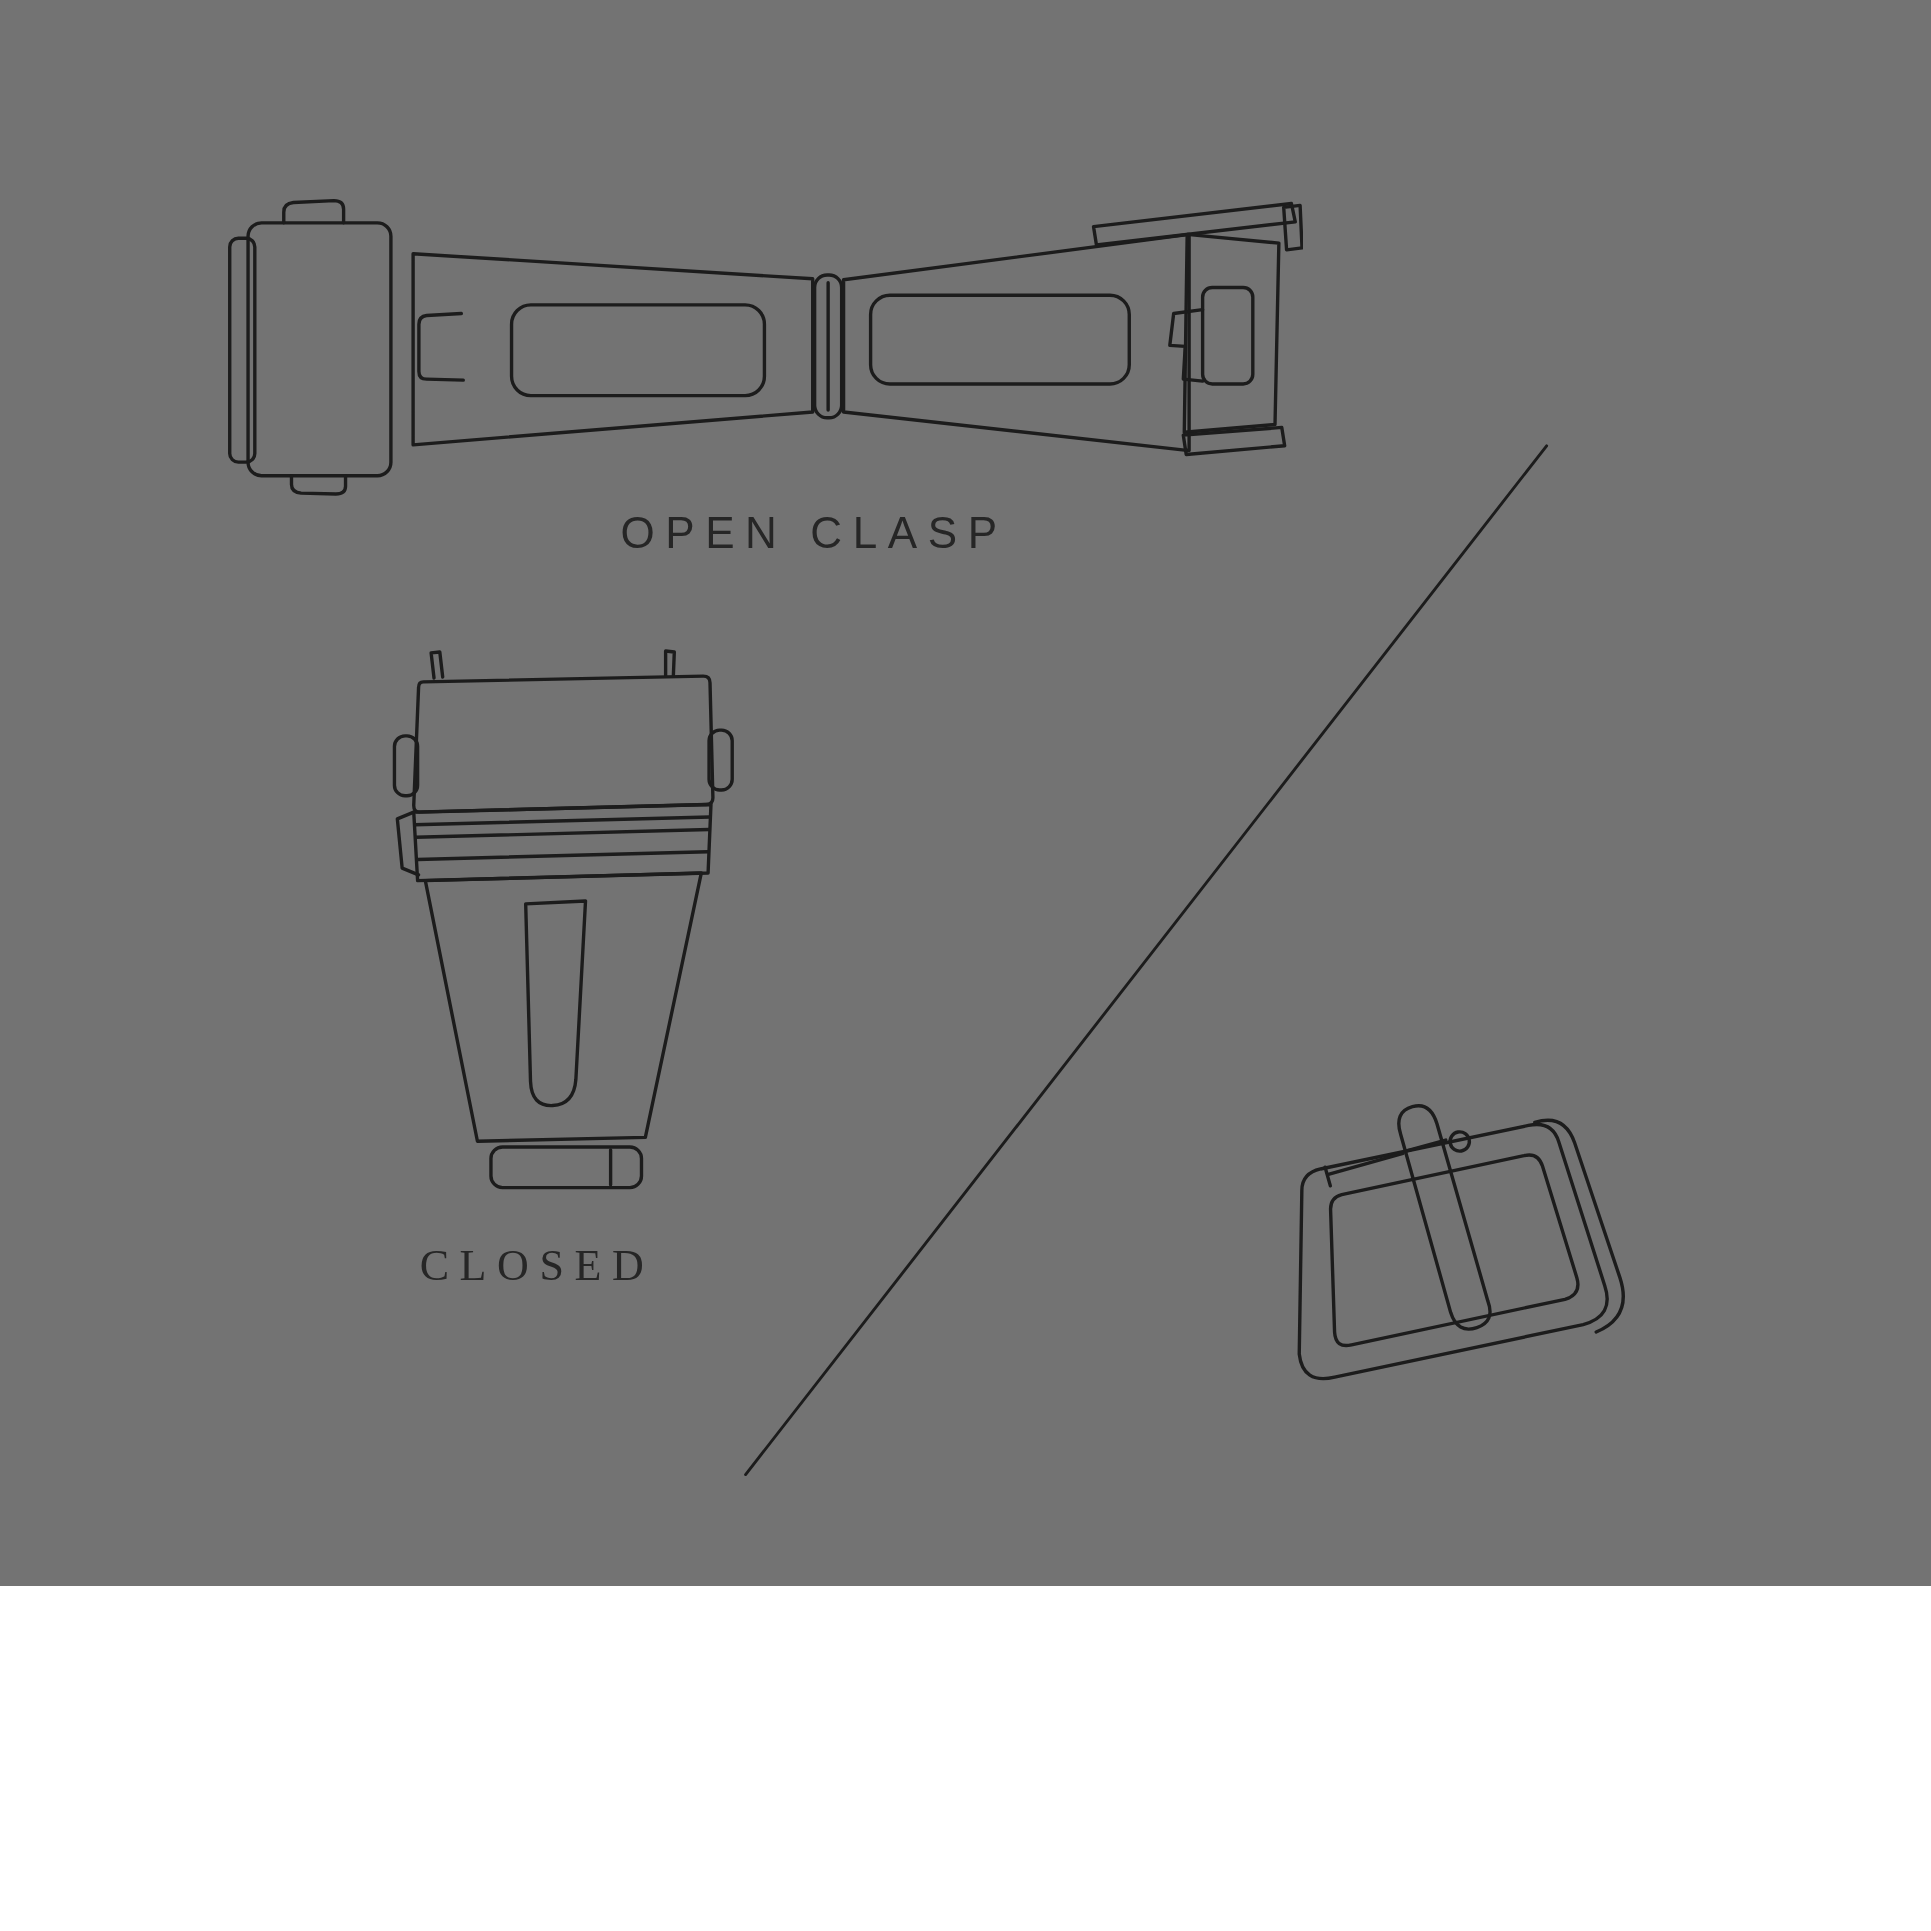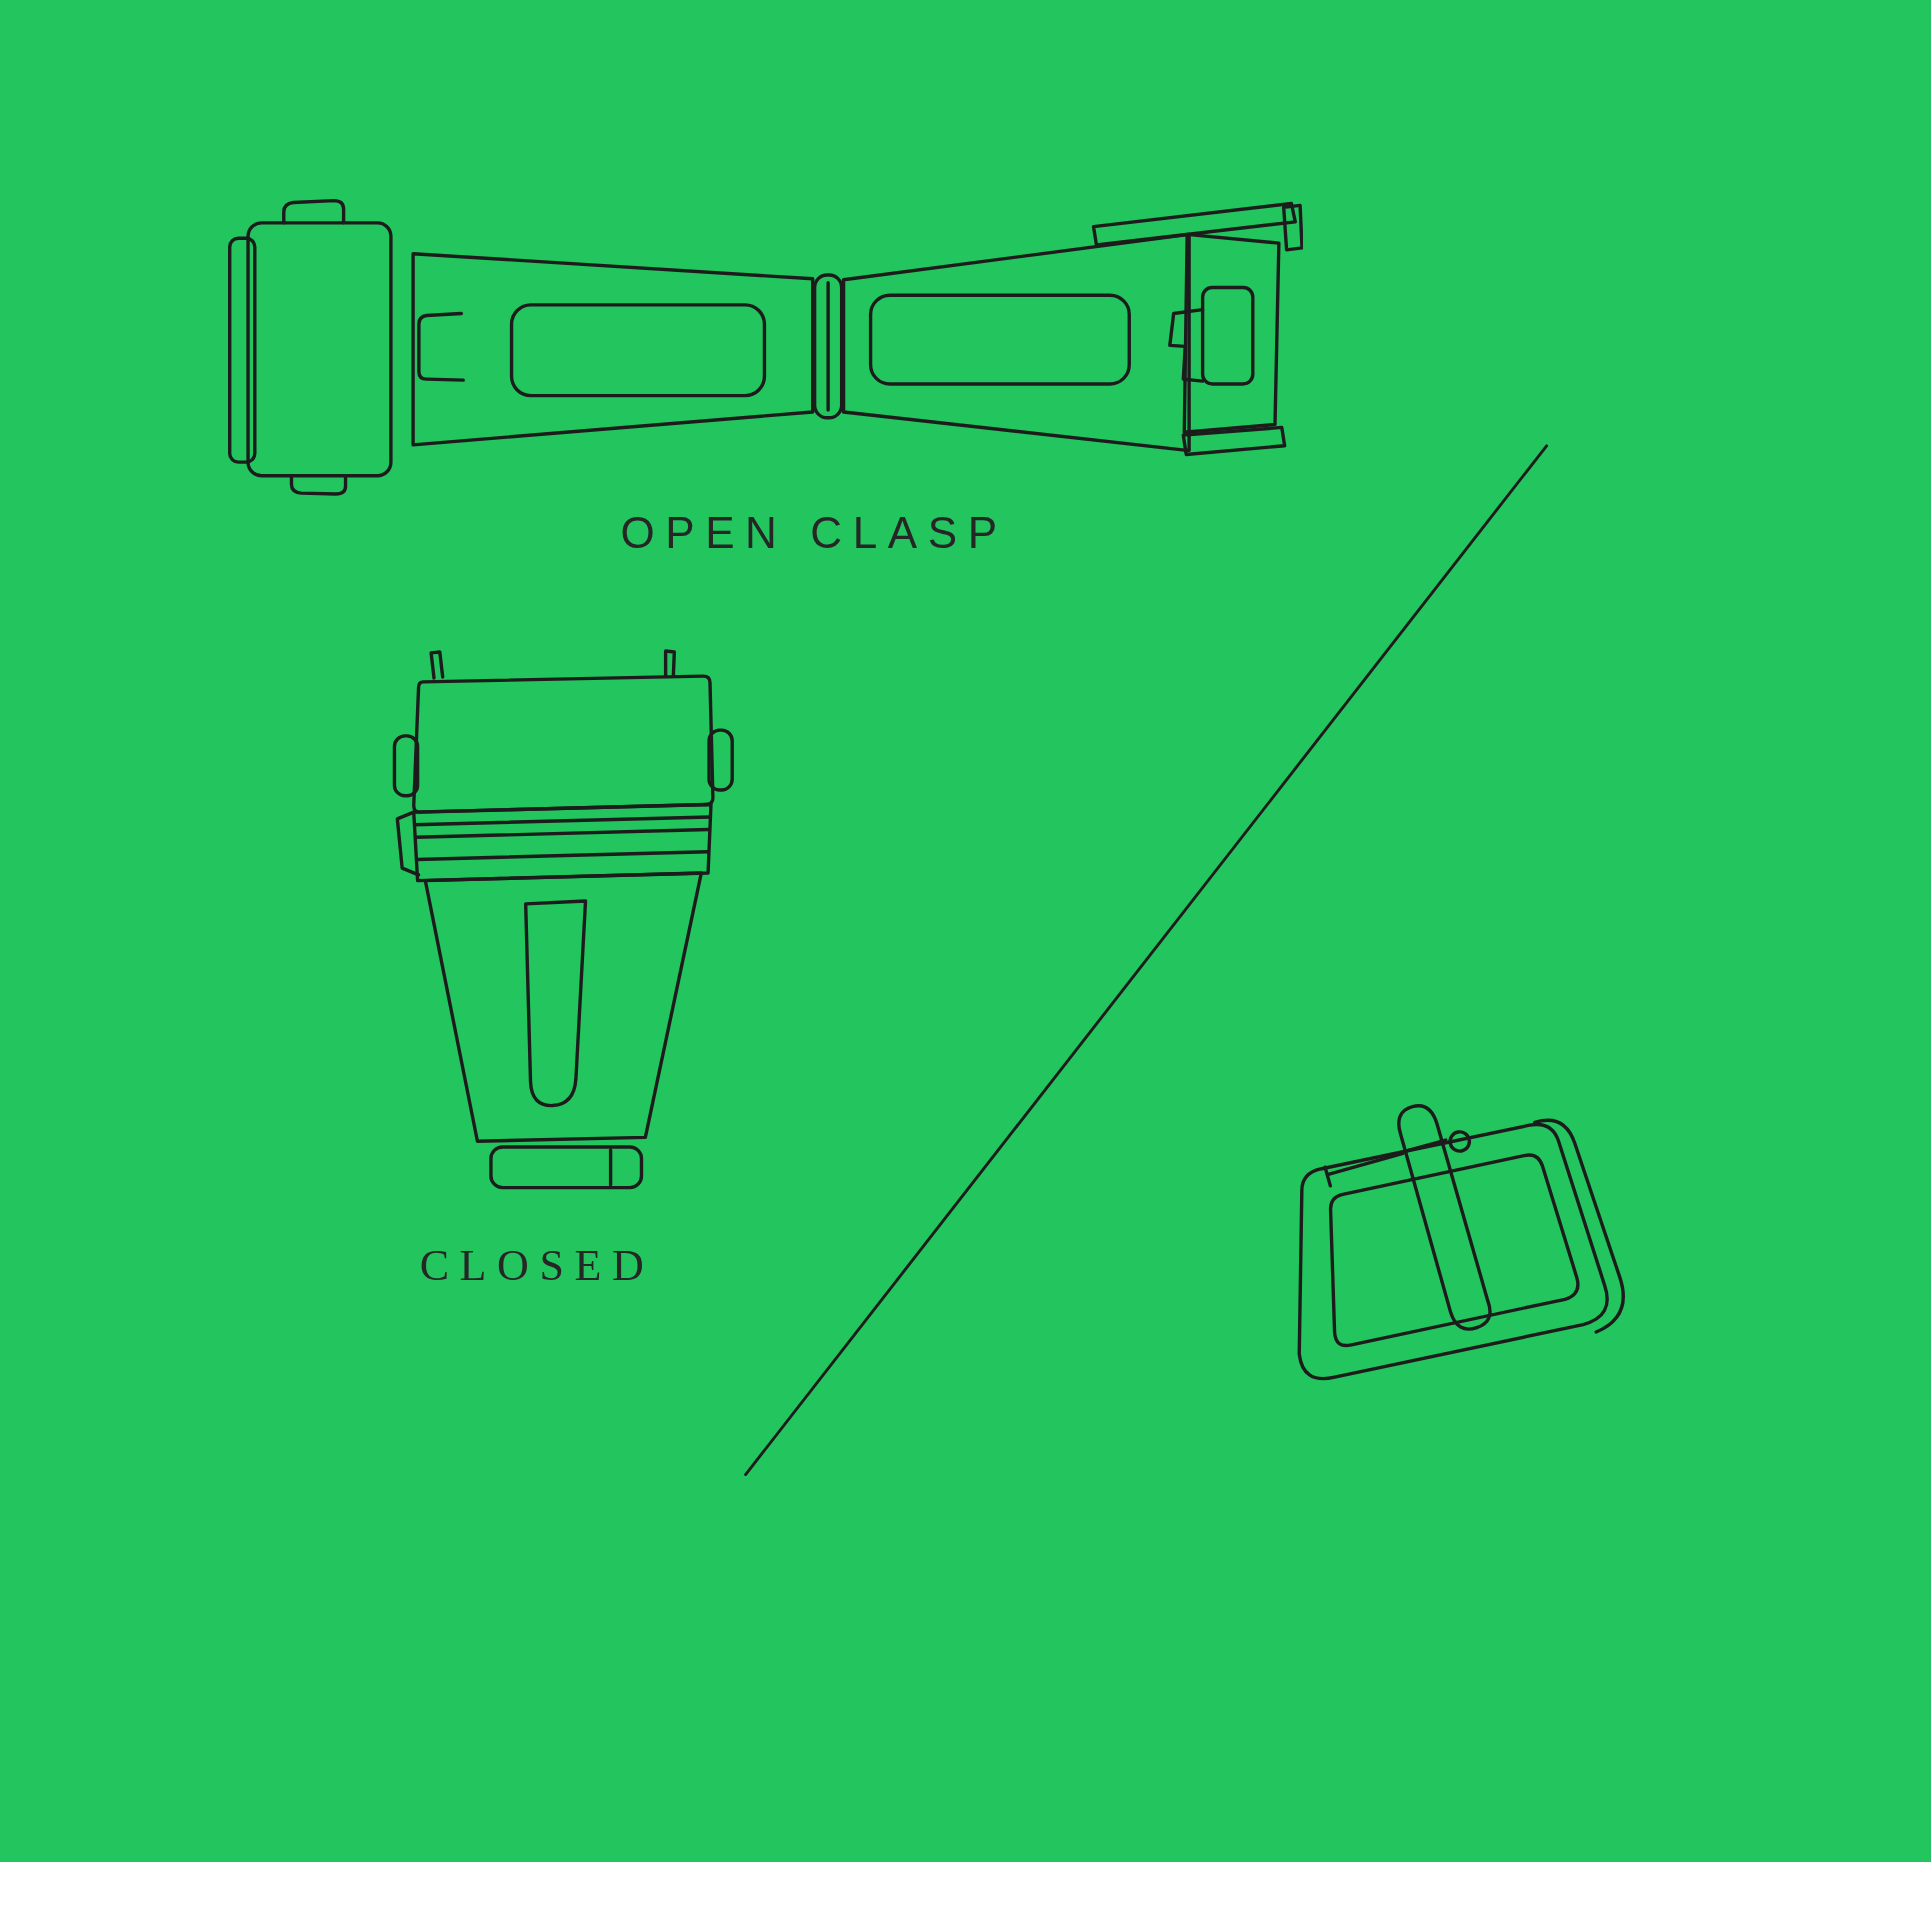--- a/index.html
+++ b/index.html
@@ -3,22 +3,22 @@
 <meta charset="utf-8">
 <style>
   html, body {
     margin: 0;
     padding: 0;
     background: #ffffff;
   }
   .canvas {
     position: relative;
     width: 1931px;
-    height: 1862px;
-    background: #22c55e;
+    height: 1586px;
+    background: #737373;
     overflow: hidden;
     font-family: "Liberation Sans", "DejaVu Sans", sans-serif;
   }
   .fig-svg {
     position: absolute;
     display: block;
   }
   .fig-svg path,
   .fig-svg rect,
   .fig-svg line,

